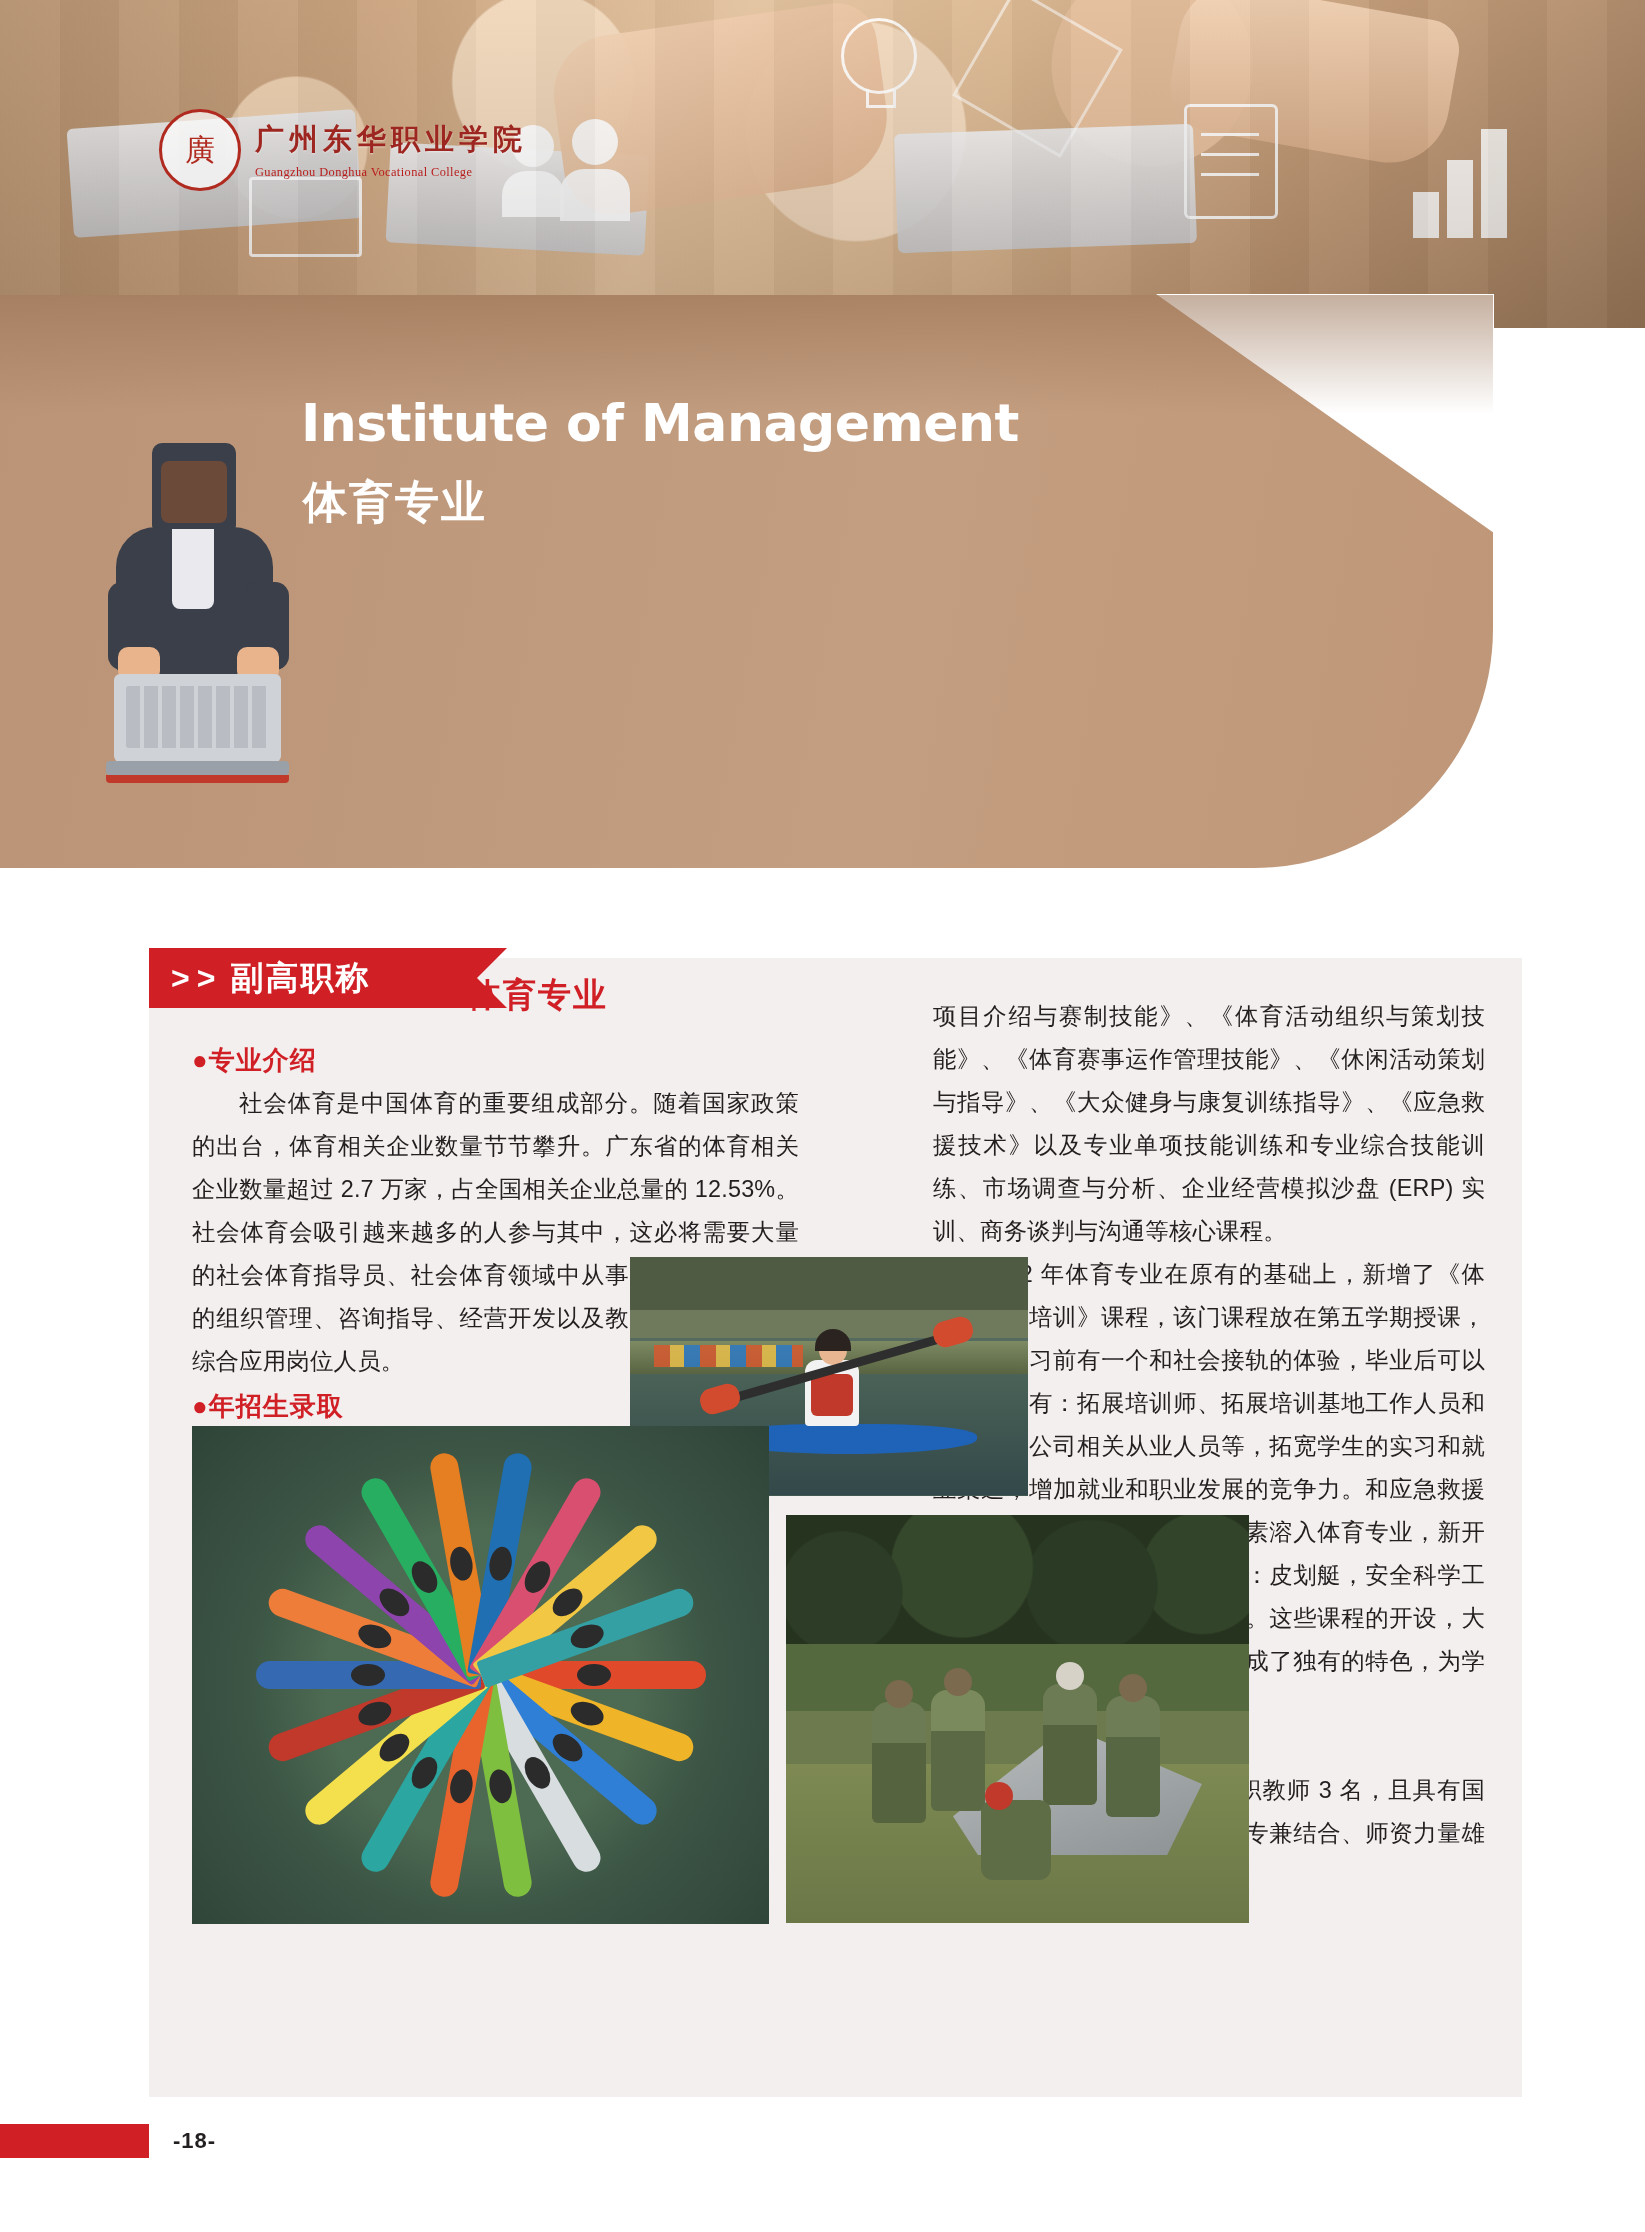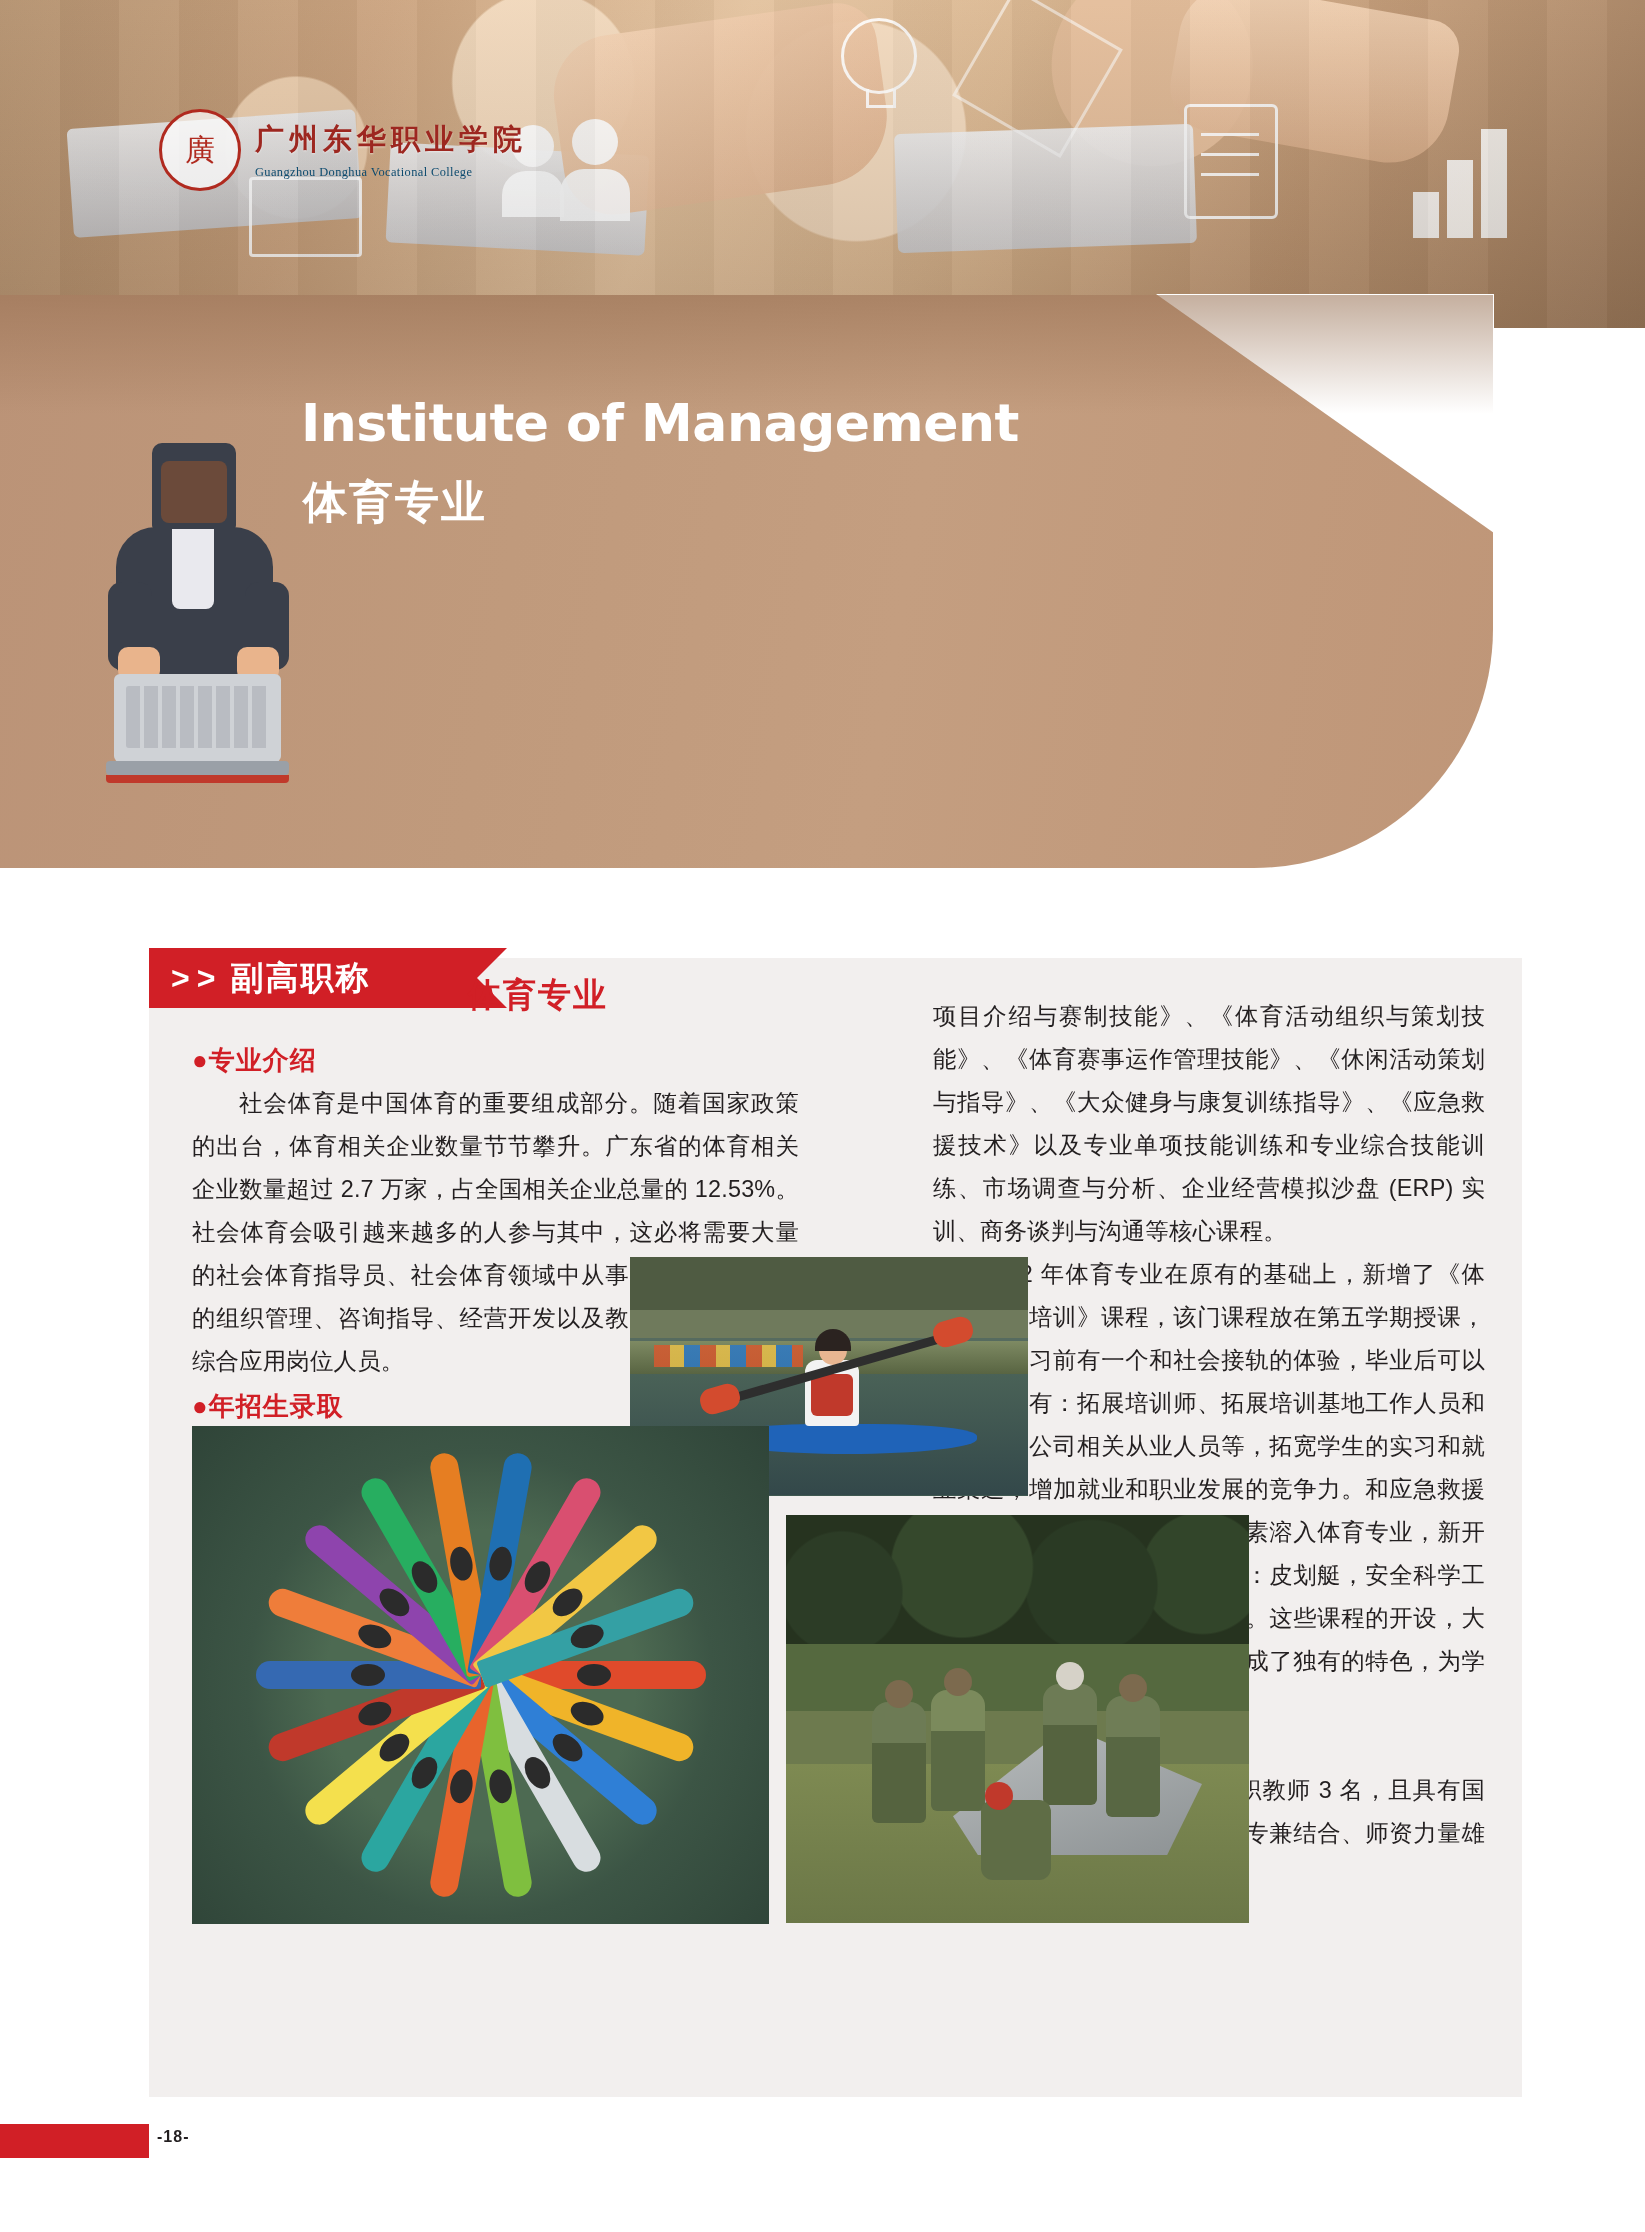--- a/index.html
+++ b/index.html
@@ -218,21 +218,21 @@
     font-size: 29px;
     letter-spacing: 5px;
     color: #9d2720;
     font-family: "DejaVu Serif", serif;
     font-weight: 700;
     text-shadow: 0 1px 2px rgba(255,255,255,.5);
   }
   .logo-text-en {
     font-size: 12.4px;
     letter-spacing: 0.4px;
-    color: #0c4a6e;
+    color: #b91c1c;
     margin-top: 5px;
     font-family: "Liberation Serif", serif;
   }
 
   .title-en {
     position: absolute;
     left: 301px; top: 393px;
     font-size: 52px;
     font-weight: 700;
     color: #ffffff;
@@ -552,22 +552,22 @@
 
   
   .page-bar {
     position: absolute;
     left: 0; top: 2124px;
     width: 149px; height: 34px;
     background: #d11f26;
   }
   .page-num {
     position: absolute;
-    left: 157px; top: 2128px;
-    font-size: 16px;
+    left: 173px; top: 2128px;
+    font-size: 22px;
     font-weight: 700;
     color: #231f20;
     letter-spacing: 1px;
   }
 </style>
 </head>
 <body>
 
 <div class="banner">
   <div class="banner-photo">

